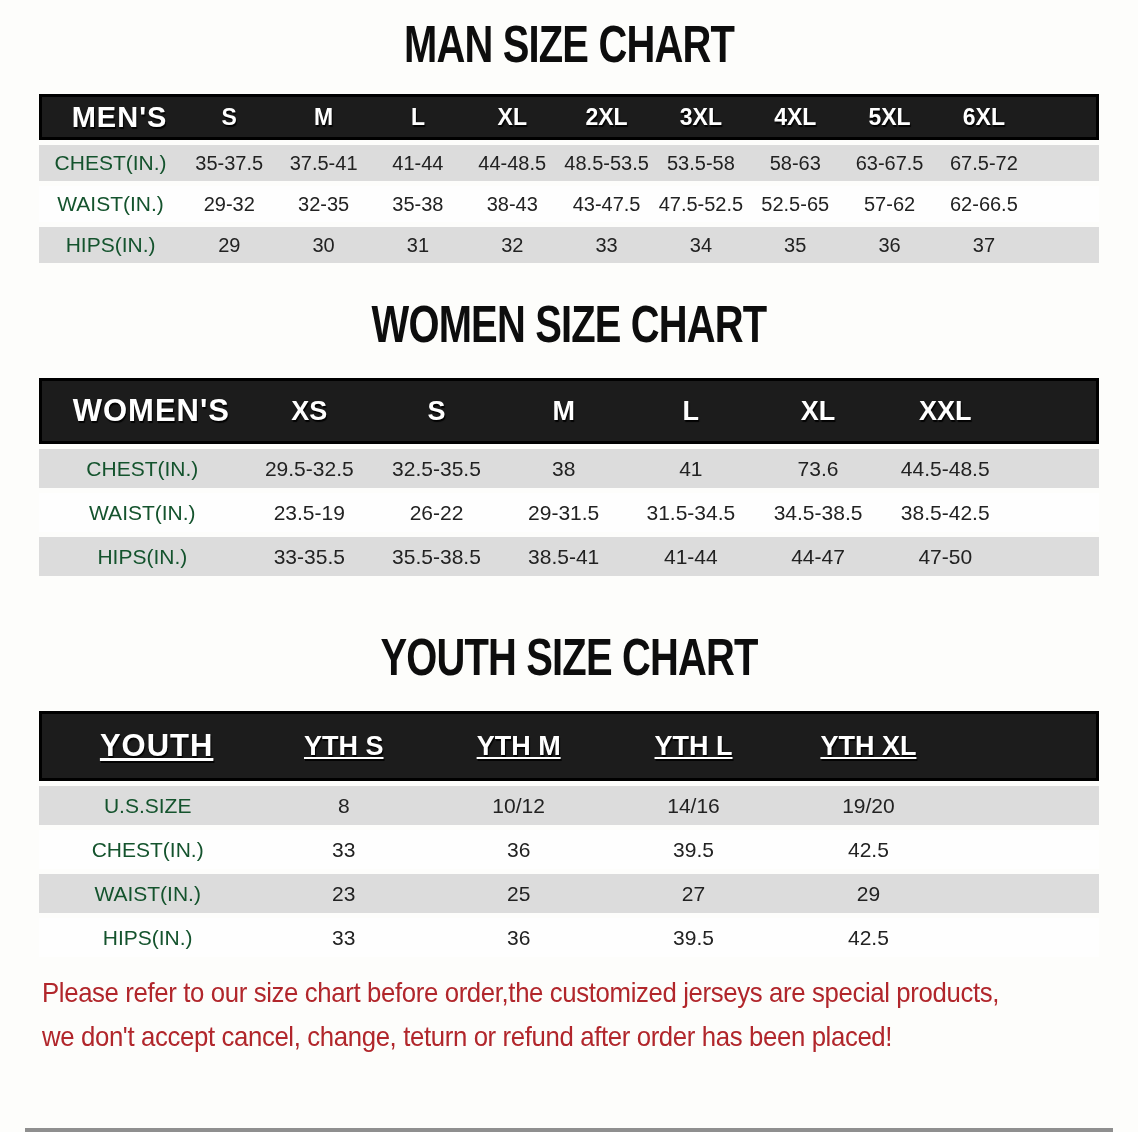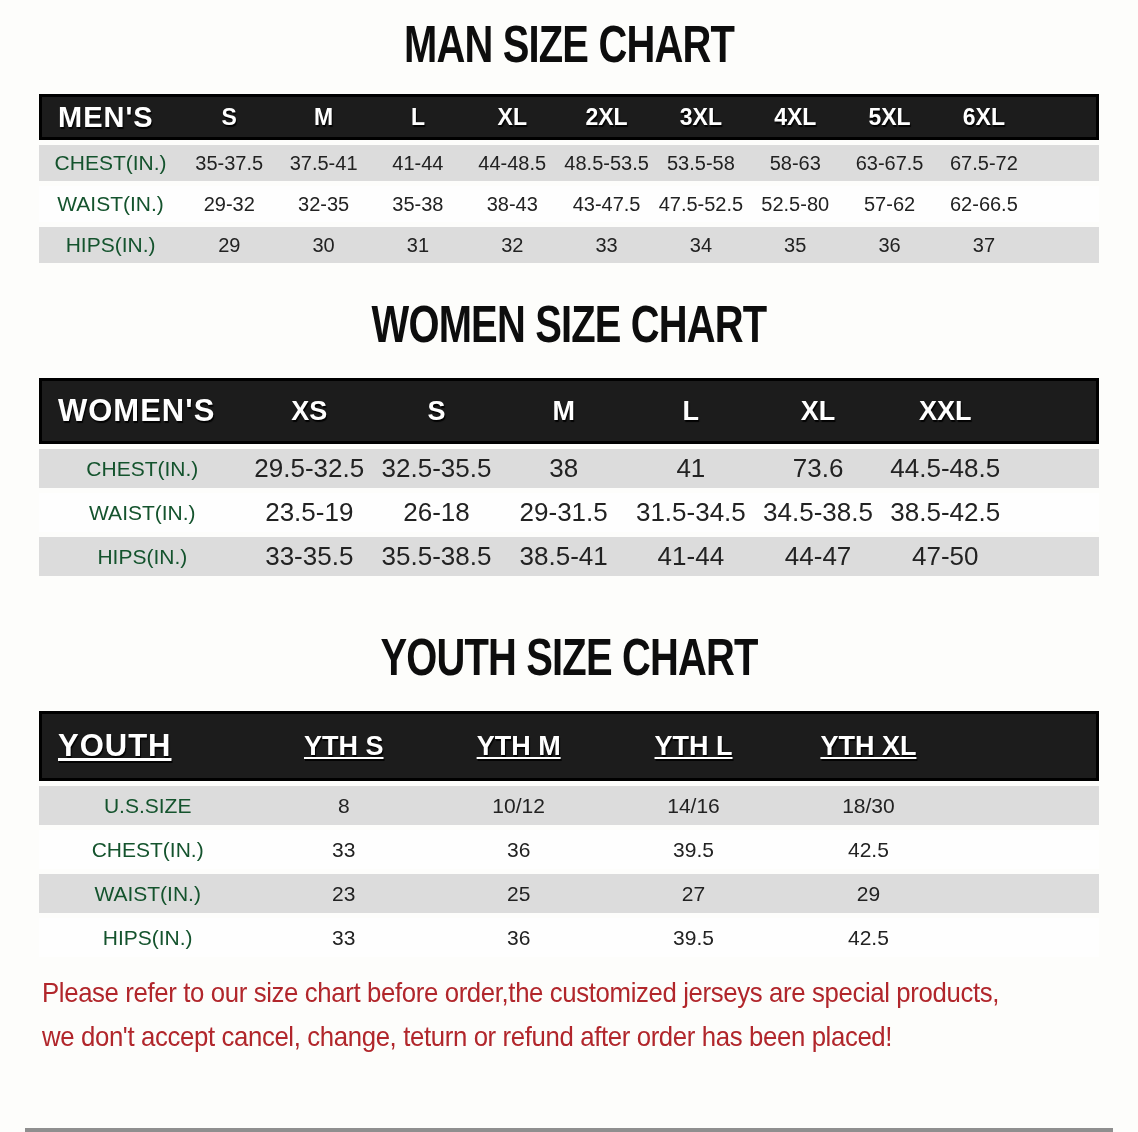--- a/index.html
+++ b/index.html
@@ -37,34 +37,34 @@
     width:1060px;margin:0 auto 0 39px;
     border-collapse:separate;border-spacing:0 5px;
     table-layout:fixed;
   }
   .size-table thead th{
     background:var(--header-bg,#1c1c1c);color:#fff;
     border-top:3px solid #000;border-bottom:3px solid #000;
     font-weight:700;text-align:center;
     text-shadow:1px 2px 1px rgba(0,0,0,0.9);
   }
-  .size-table thead th:first-child{border-left:3px solid #000;text-align:left;padding-left:16px;}
+  .size-table thead th:first-child{border-left:3px solid #000;text-align:center;padding-left:16px;}
   .size-table thead th:last-child{border-right:3px solid #000;}
   .men thead th{height:38px;font-size:23px;}
   .women thead th{height:58px;font-size:27px;}
   .youth thead th{height:62px;font-size:27px;text-decoration:underline;}
   .size-table thead th.label-cell{font-weight:800;letter-spacing:1px;}
   .men thead th.label-cell{font-size:29px;}
   .women thead th.label-cell{font-size:31px;}
   .youth thead th.label-cell{font-size:31px;}
   .size-table tbody td{
     text-align:center;color:#222;background:#fefefe;
   }
   .men tbody td{height:34px;font-size:20px;}
-  .women tbody td{height:37px;font-size:26px;}
+  .women tbody td{height:37px;font-size:21px;}
   .youth tbody td{height:37px;font-size:21px;margin-left:36px;}
   .size-table tbody tr:nth-child(odd) td{background:var(--row-alt,#DCDCDC);}
   .size-table tbody td.row-label{font-size:21px;color:#14532d;}
   
   .disclaimer{
     margin:16px 0 0 42px;color:var(--footer-red,#B1262B);
     font-size:28px;font-weight:500;letter-spacing:-0.4px;
     transform:scaleX(0.92);transform-origin:left top;
     white-space:nowrap;
   }
@@ -126,21 +126,21 @@
             <td></td>
           </tr>
           <tr>
             <td class="row-label">WAIST(IN.)</td>
             <td>29-32</td>
             <td>32-35</td>
             <td>35-38</td>
             <td>38-43</td>
             <td>43-47.5</td>
             <td>47.5-52.5</td>
-            <td>52.5-80</td>
+            <td>52.5-65</td>
             <td>57-62</td>
             <td>62-66.5</td>
             <td></td>
           </tr>
           <tr>
             <td class="row-label">HIPS(IN.)</td>
             <td>29</td>
             <td>30</td>
             <td>31</td>
             <td>32</td>
@@ -187,21 +187,21 @@
             <td>32.5-35.5</td>
             <td>38</td>
             <td>41</td>
             <td>73.6</td>
             <td>44.5-48.5</td>
             <td></td>
           </tr>
           <tr>
             <td class="row-label">WAIST(IN.)</td>
             <td>23.5-19</td>
-            <td>26-18</td>
+            <td>26-22</td>
             <td>29-31.5</td>
             <td>31.5-34.5</td>
             <td>34.5-38.5</td>
             <td>38.5-42.5</td>
             <td></td>
           </tr>
           <tr>
             <td class="row-label">HIPS(IN.)</td>
             <td>33-35.5</td>
             <td>35.5-38.5</td>
@@ -235,21 +235,21 @@
             <th>YTH XL</th>
             <th></th>
           </tr>
         </thead>
         <tbody>
           <tr>
             <td class="row-label">U.S.SIZE</td>
             <td>8</td>
             <td>10/12</td>
             <td>14/16</td>
-            <td>18/30</td>
+            <td>19/20</td>
             <td></td>
           </tr>
           <tr>
             <td class="row-label">CHEST(IN.)</td>
             <td>33</td>
             <td>36</td>
             <td>39.5</td>
             <td>42.5</td>
             <td></td>
           </tr>

